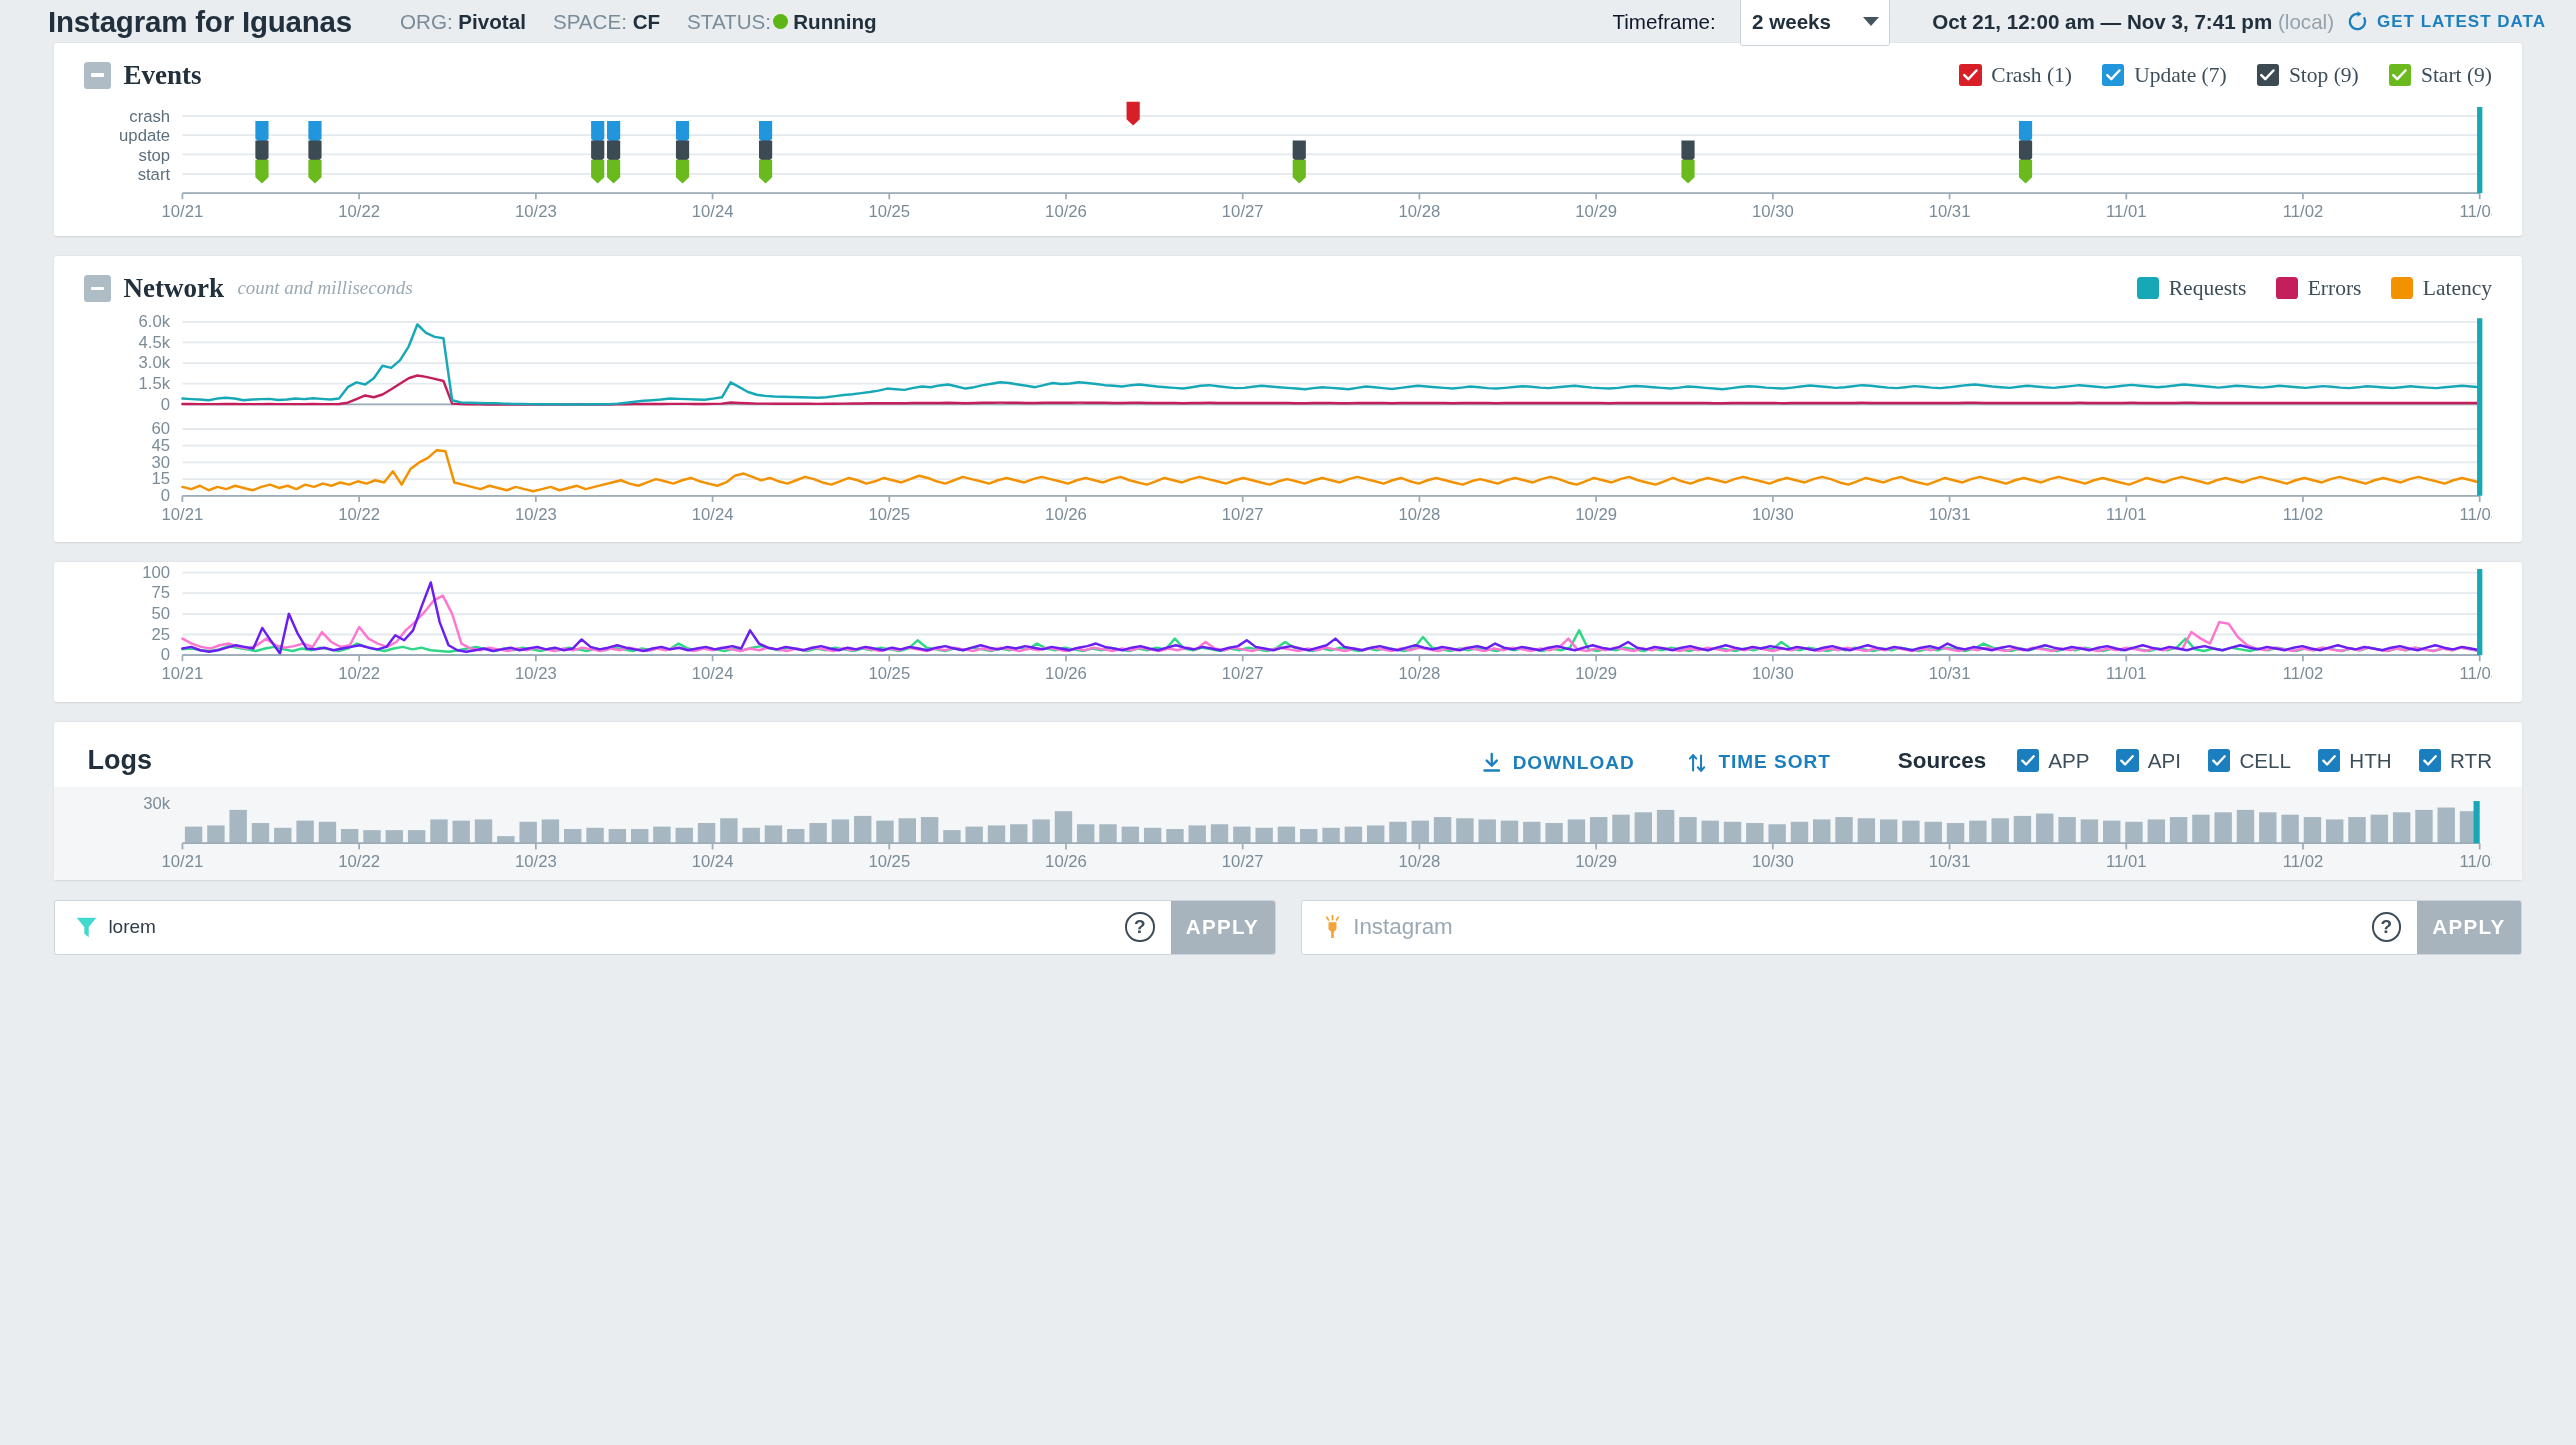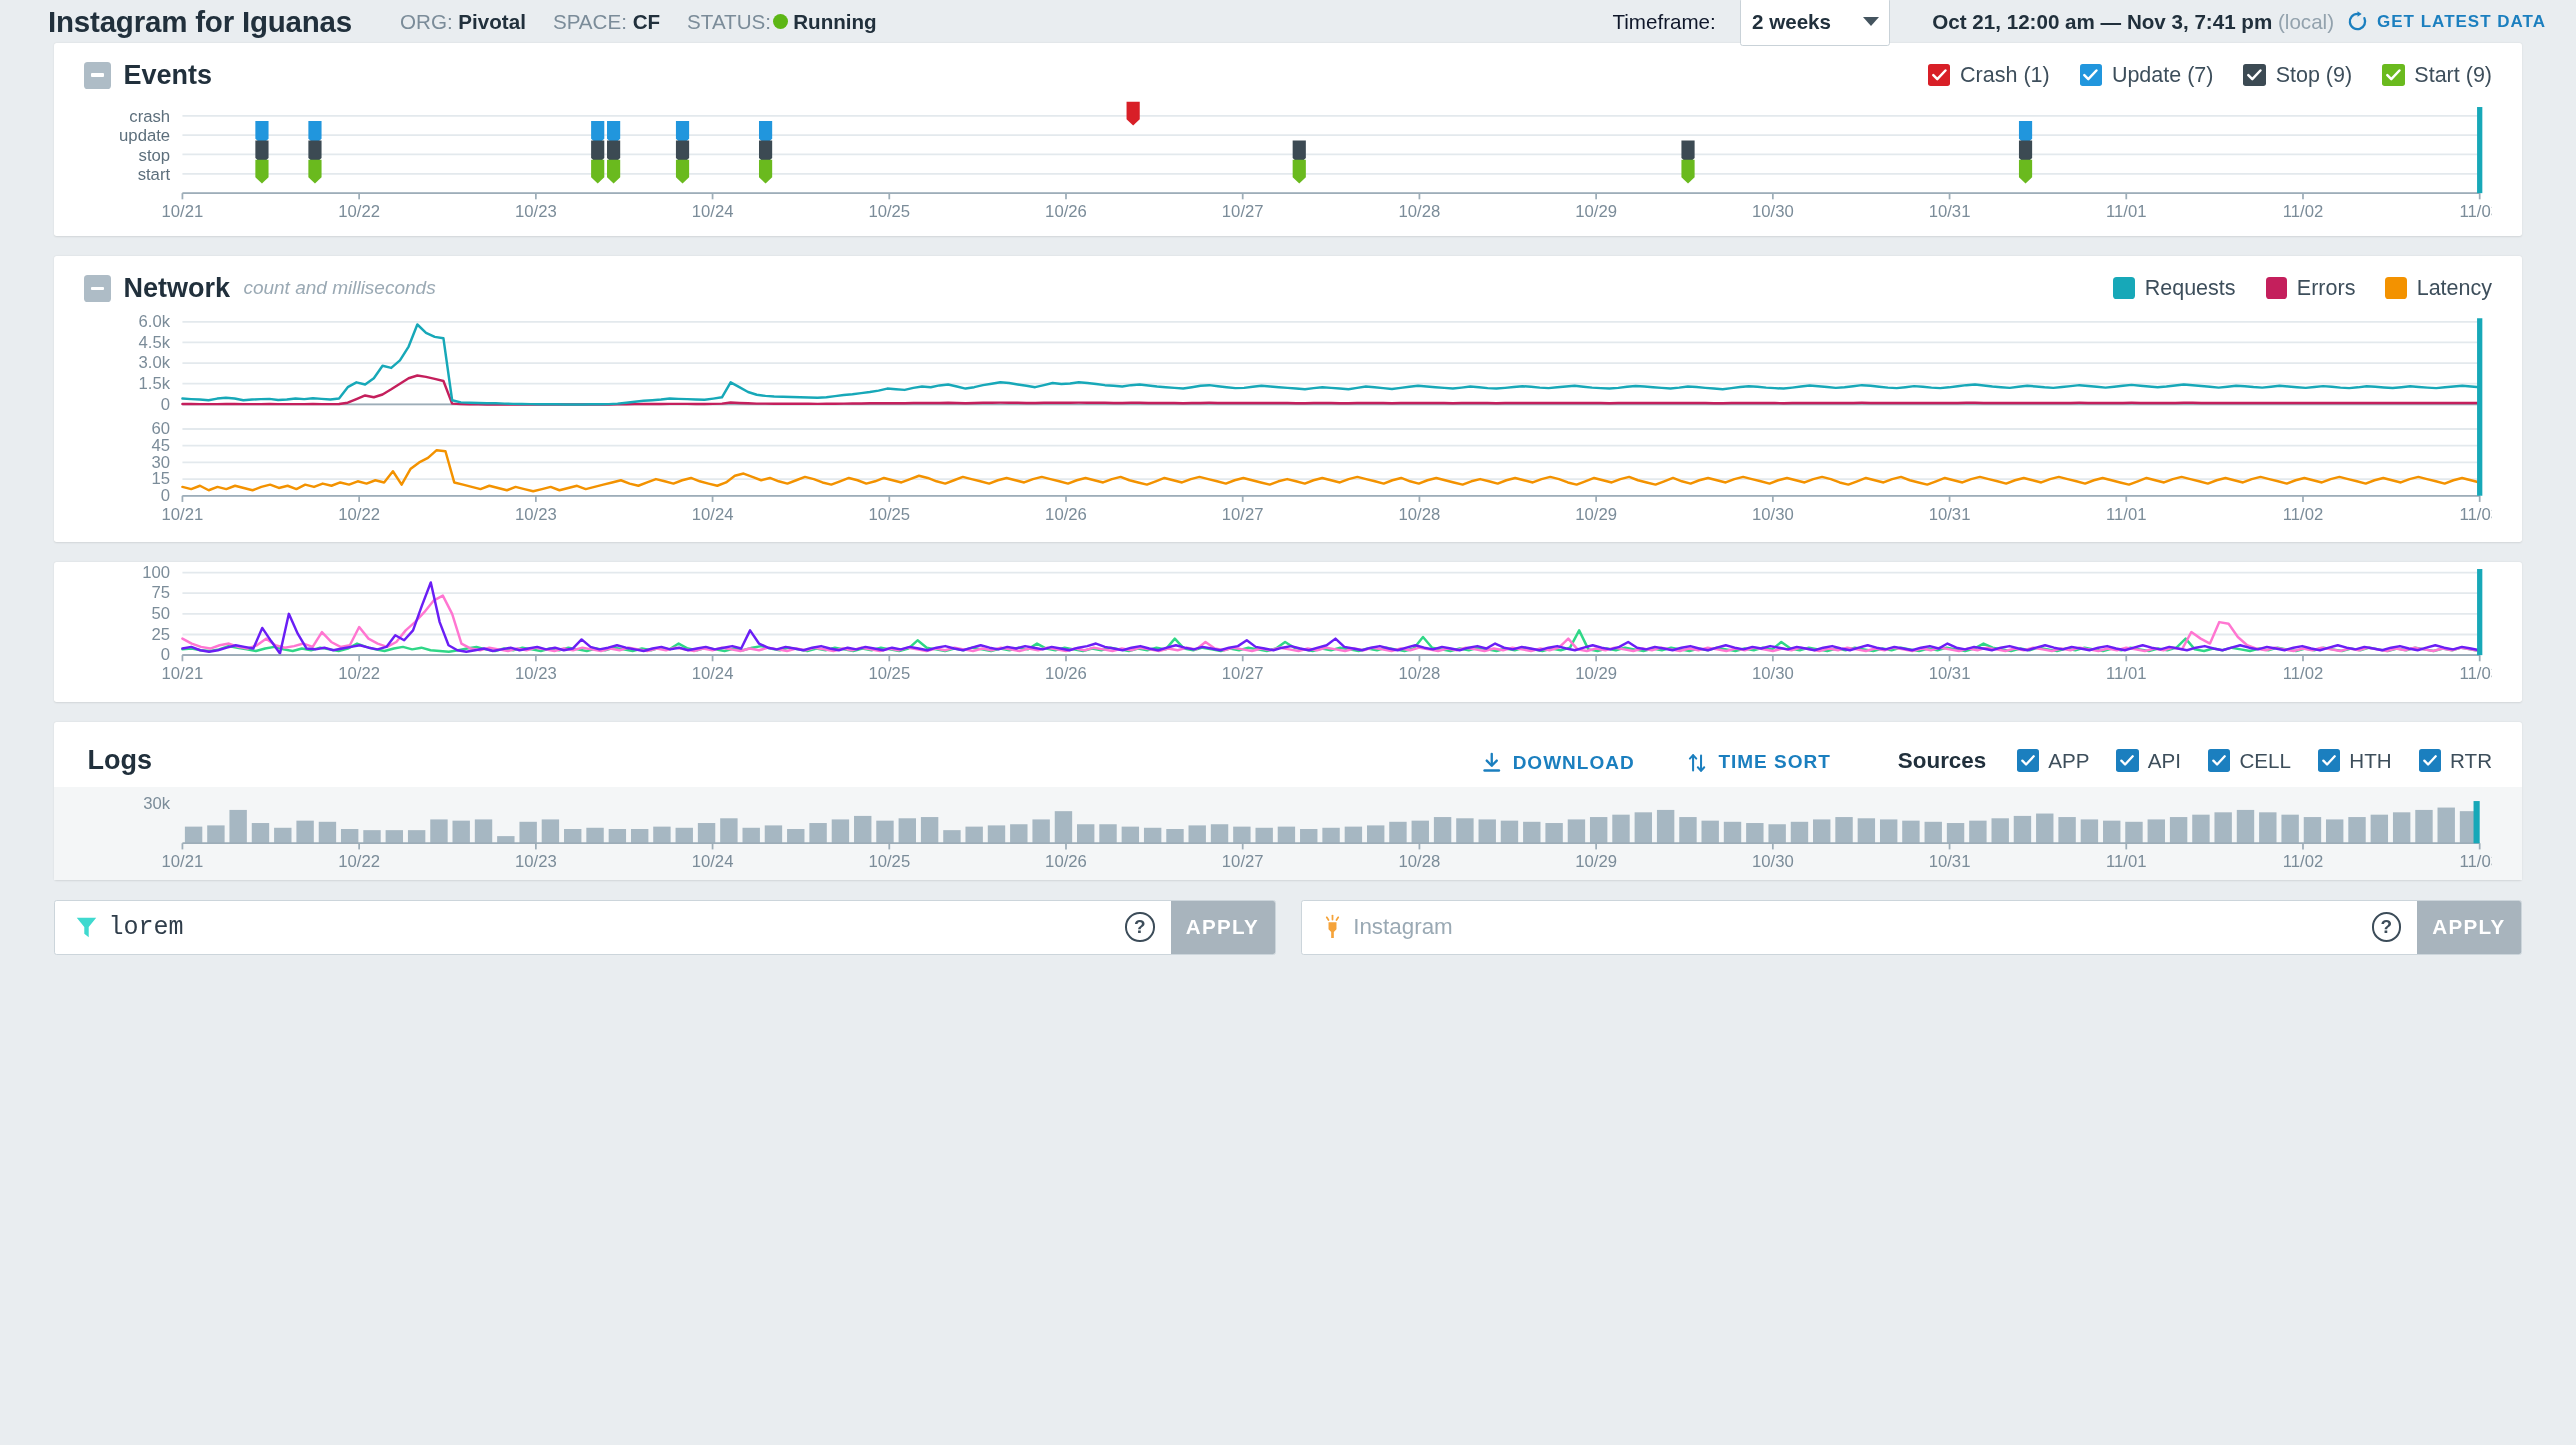--- a/index.html
+++ b/index.html
@@ -39,21 +39,21 @@
     margin-left:auto; display:flex; align-items:center; gap:8px;
     color:#1b7fbf; font-size:17px; font-weight:bold; letter-spacing:1px; white-space:nowrap;
   }
 
   
   .panel{
     background:#fff; margin:0 54px 19.7px 54px; border-radius:2.7px;
     box-shadow:0 0.9px 1.8px rgba(0,0,0,.10);
   }
   .panel-head{
-    display:flex; align-items:center; padding:16px 30px 9px 30px; min-height:57px;
+    display:flex; align-items:center; padding:16px 30px 9px 30px; min-height:57px;font-family:Liberation Serif, serif;
   }
   .collapse-btn{
     width:27px;height:27px;border-radius:3.6px;background:#aebcc6;
     display:flex;align-items:center;justify-content:center;margin-right:12.5px;flex:0 0 auto;
   }
   .collapse-btn i{ display:block;width:13.4px;height:3.1px;background:#fff;border-radius:0.9px;}
   .panel-title{ font-size:27px;font-weight:bold;color:#21303c; }
   .panel-sub{ font-size:19px;font-style:italic;color:#9aa9b4;margin-left:13.4px; }
 
   .legend{ margin-left:auto; display:flex; align-items:center; gap:30px; }
@@ -72,21 +72,21 @@
   .tool-btn{ display:flex;align-items:center;gap:9.8px;color:#1b7fbf;font-size:19px;font-weight:bold;letter-spacing:1px;white-space:nowrap;}
   .sources-label{ font-size:22.4px;font-weight:bold;color:#21303c;margin-right:3.6px;white-space:nowrap;}
   .src-item{ display:flex;align-items:center;gap:9px;font-size:20.6px;color:#3d4e5b;white-space:nowrap;}
 
   
   .filterbar{ display:flex; gap:25px; margin:0 54px; padding-bottom:12.5px; }
   .field{
     flex:1 1 0; height:55px; background:#fff; border:0.9px solid #ccd5db; border-radius:2.7px;
     display:flex; align-items:center; padding-left:19.7px; position:relative; overflow:hidden;
   }
-  .field .val{ font-size:25px; color:#2f3d4a; margin-left:10.7px;font-family:Liberation Mono, monospace; }
+  .field .val{ font-size:19px; color:#2f3d4a; margin-left:10.7px; }
   .field .ph{ font-size:22.4px; color:#9aa9b4; margin-left:9px; }
   .help{
     width:29.5px;height:29.5px;border:2.3px solid #3c4c59;border-radius:50%;
     display:flex;align-items:center;justify-content:center;font-size:19px;font-weight:bold;color:#3c4c59;
     margin-left:auto;margin-right:16px;flex:0 0 auto;
   }
   .apply{
     width:104px; align-self:stretch; background:#a8b4bd; color:#fff;
     display:flex;align-items:center;justify-content:center;
     font-size:20.6px;font-weight:bold;letter-spacing:1.3px;flex:0 0 auto;

